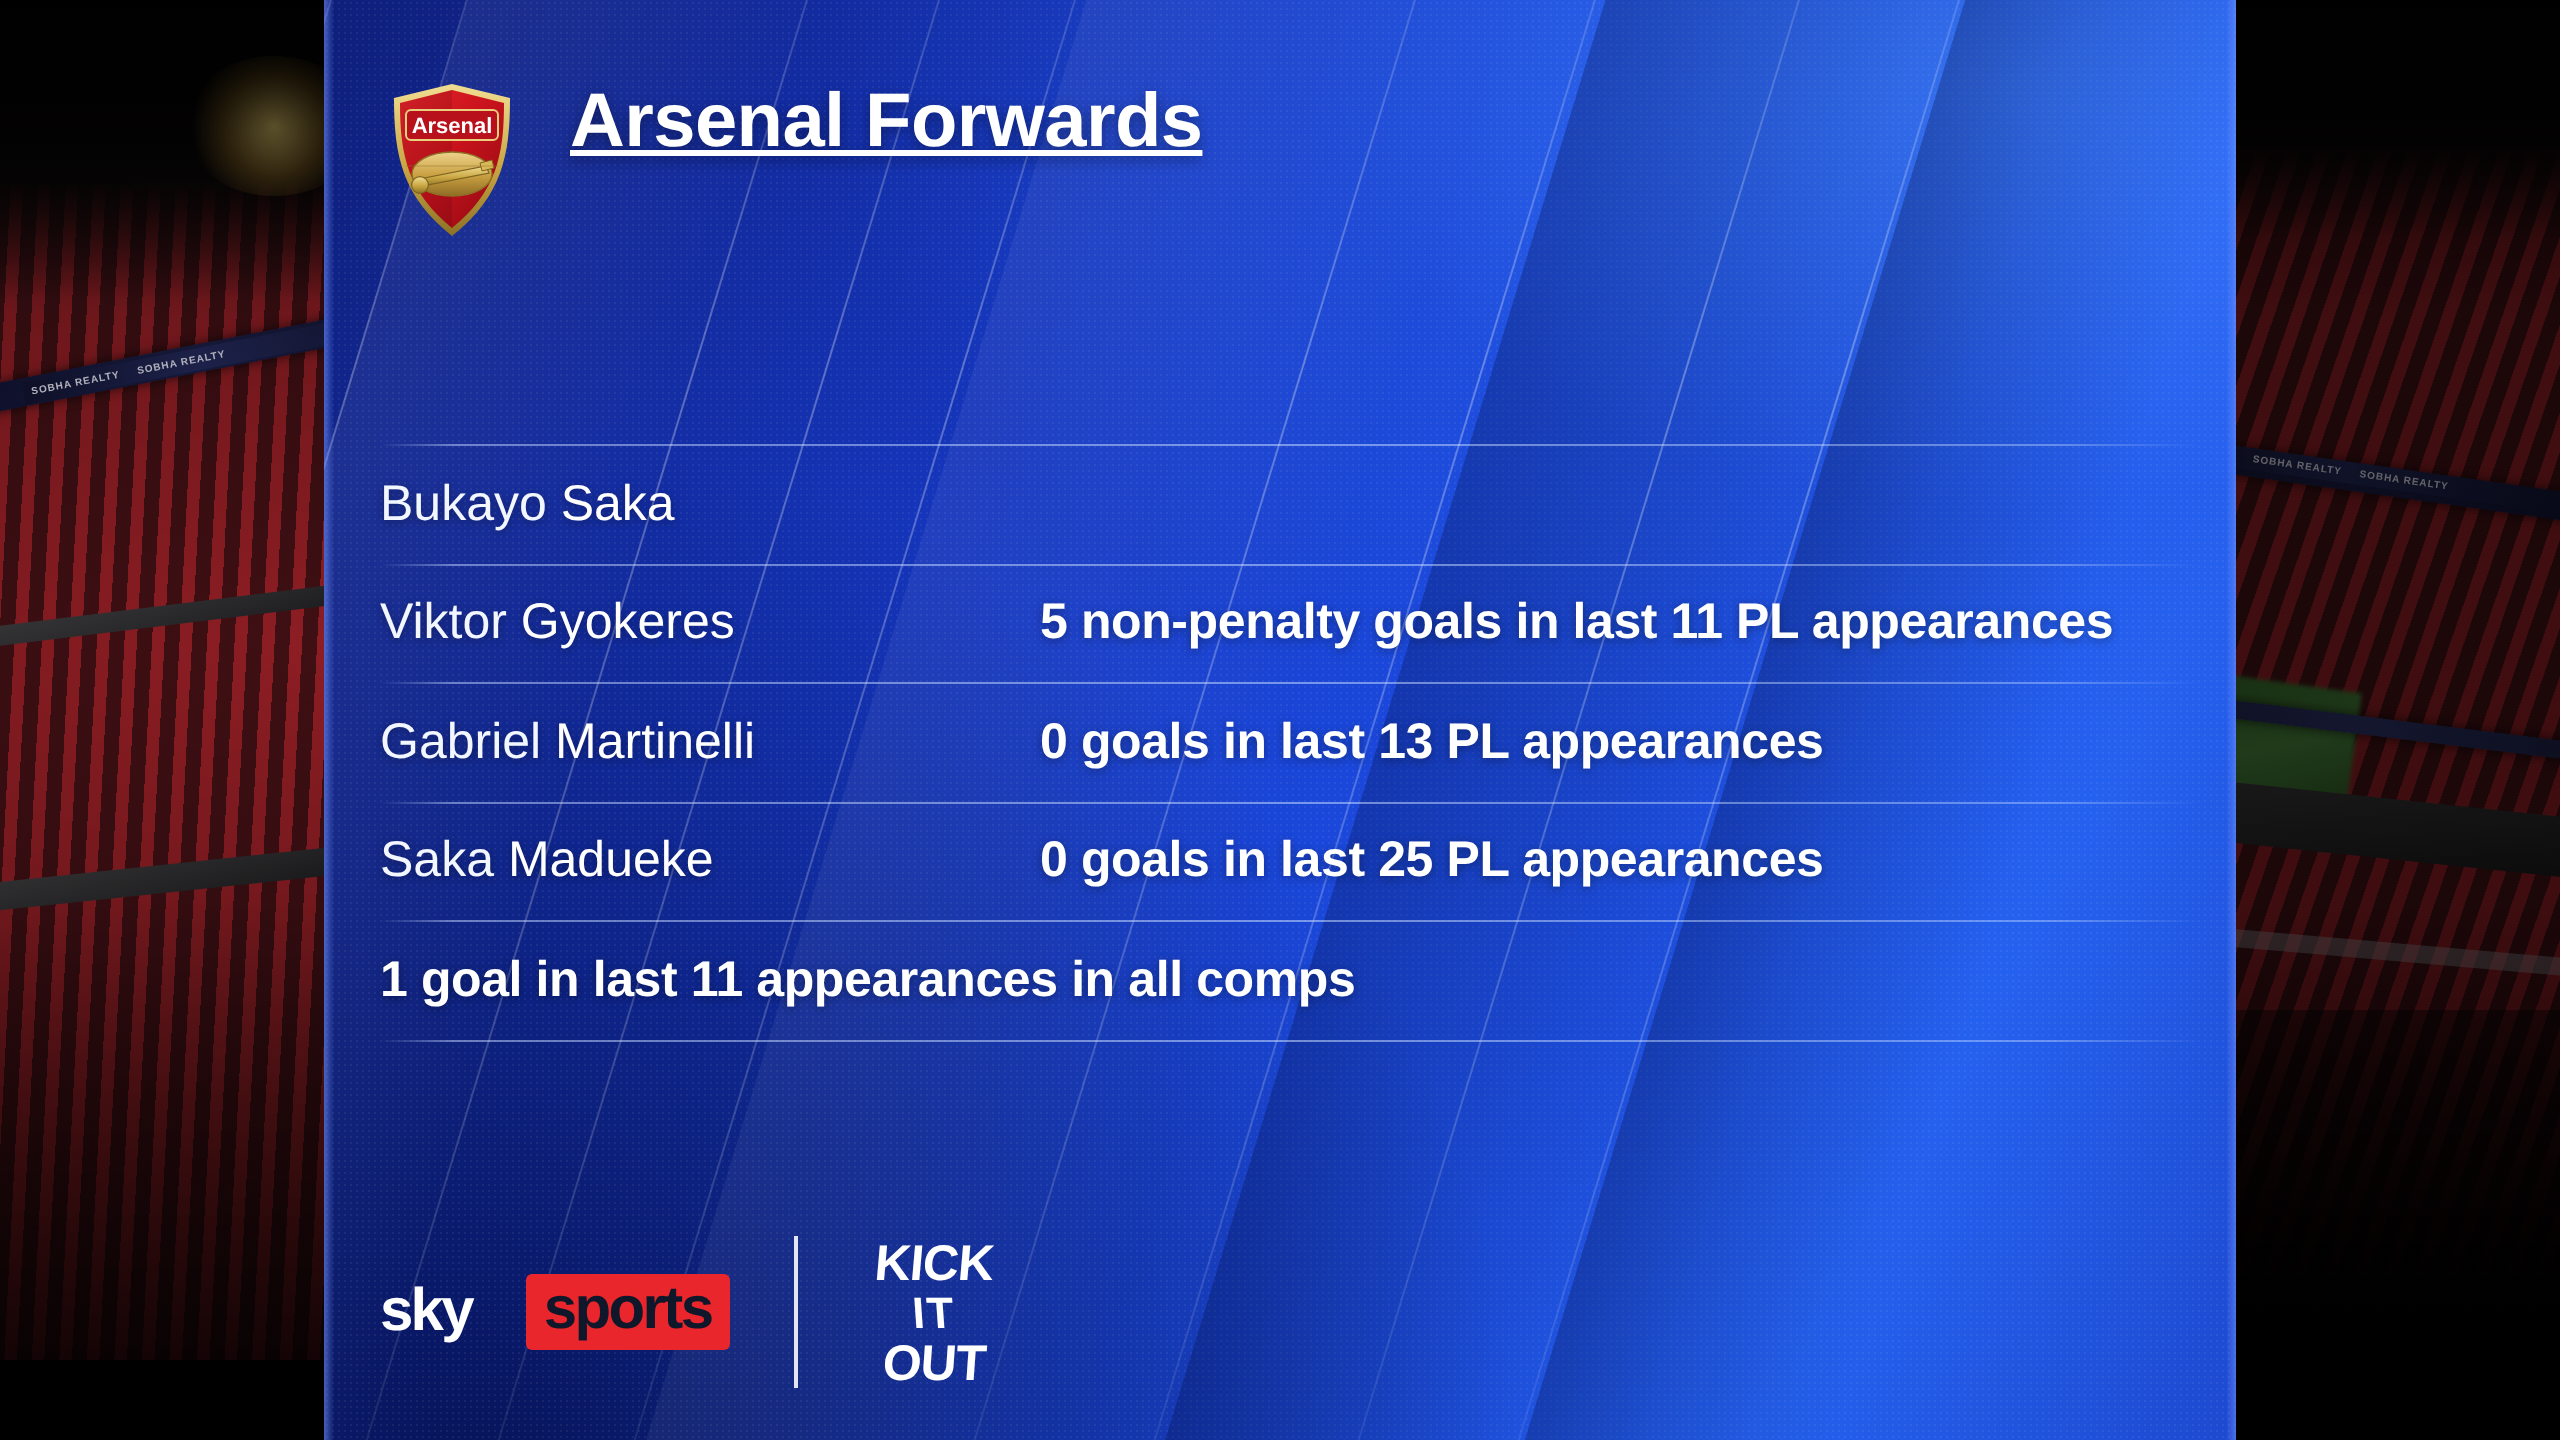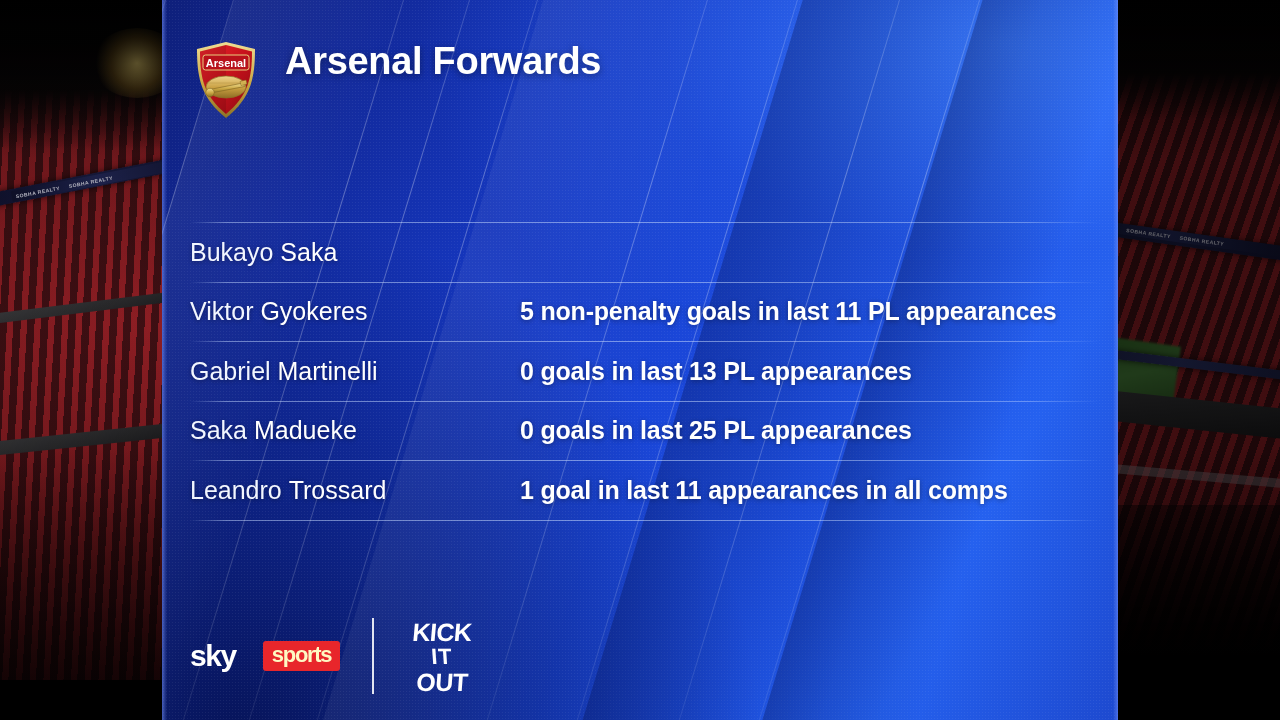--- a/index.html
+++ b/index.html
@@ -108,20 +108,21 @@
   .content { position:absolute; inset:0; z-index:5; }
 
   
   .header { position:absolute; left:31px; top:40px; display:flex; gap:26px; }
 
   .crest { width:66px; height:80px; position:relative; flex:0 0 auto; }
 
   .title {
     color:#ffffff; font-size:38px; font-weight:bold; letter-spacing:-.3px;
     text-shadow:0 2px 7px rgba(0,0,0,.38);
+    text-decoration:underline;
   }
 
   
   .rows { position:absolute; left:28px; top:222px; width:910px; }
   .rule {
     height:1px; width:100%;
     background:linear-gradient(90deg, rgba(255,255,255,0) 0%, rgba(196,216,255,.50) 4%, rgba(206,224,255,.52) 50%, rgba(196,216,255,.42) 92%, rgba(255,255,255,0) 100%);
   }
   .row { height:58.5px; display:flex; align-items:center; }
   .player {
@@ -140,21 +141,21 @@
   .sky-logo { display:flex; align-items:center; height:36px; }
   .sky-word {
     color:#fff; font-size:30px; font-weight:bold; letter-spacing:-1.4px;
     line-height:1; padding-right:27px; font-family:"Liberation Sans", sans-serif;
   }
   .sports-box {
     background:#e8262b; border-radius:3px; padding:3px 9px 5px 9px;
     display:flex; align-items:center;
   }
   .sports-word {
-    color:#fef9c3; font-size:22px; font-weight:bold; letter-spacing:-1.3px; line-height:1;
+    color:#0f172a; font-size:30px; font-weight:bold; letter-spacing:-1.3px; line-height:1;
   }
   .divider { width:2px; height:76px; background:rgba(255,255,255,.88); margin:0 32px; }
 
   .kio { width:72px; height:76px; position:relative; }
   .kio-line {
     position:absolute; left:0; right:0; text-align:center; color:#fff;
     font-weight:bold; font-family:"Liberation Sans", sans-serif; line-height:1;
   }
   .kio-k  { top:2px;  font-size:25px; letter-spacing:-.5px; transform:skewX(-5deg); }
   .kio-it { top:28px; font-size:22px; letter-spacing:1px;   transform:skewX(4deg); }
@@ -280,21 +281,20 @@
         </div>
 
         <div class="rule"></div>
         <div class="row">
           <div class="player"><span>Saka</span> <b>Madueke</b></div>
           <div class="stat">0 goals in last 25 PL appearances</div>
         </div>
 
         <div class="rule"></div>
         <div class="row">
-          <div class="player"><span>Leandro</span> <b>Trossard</b></div>
           <div class="stat">1 goal in last 11 appearances in all comps</div>
         </div>
 
         <div class="rule"></div>
       </div>
 
       <div class="footer">
         <div class="sky-logo">
           <div class="sky-word">sky</div>
           <div class="sports-box">

